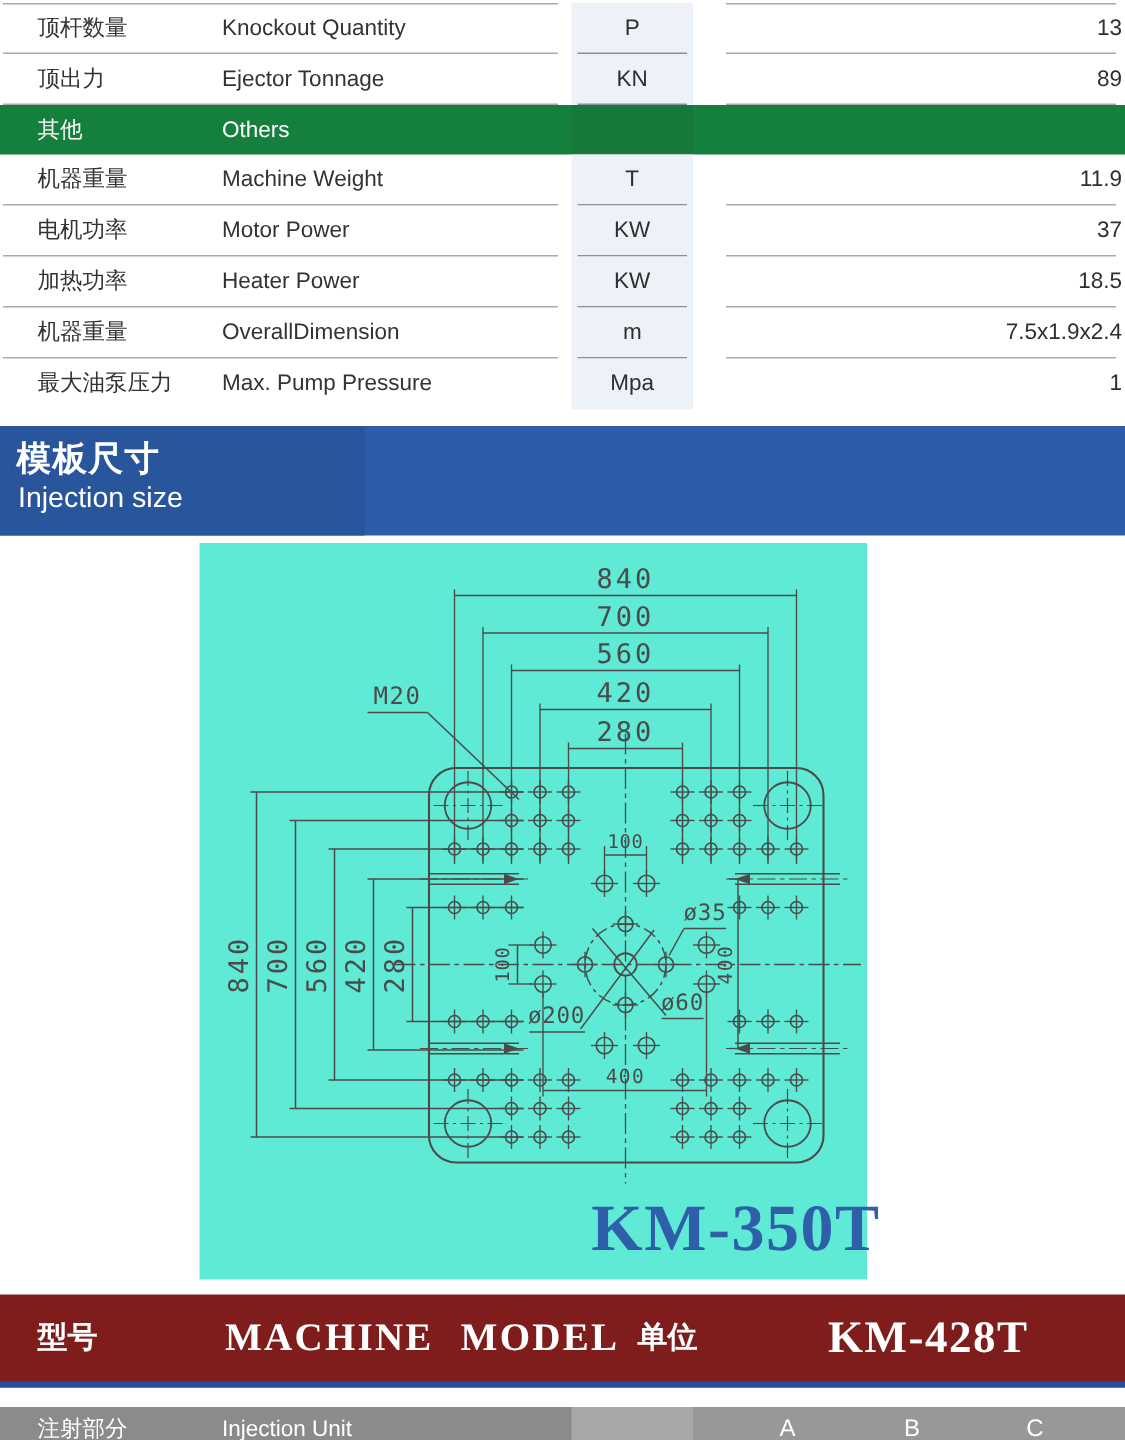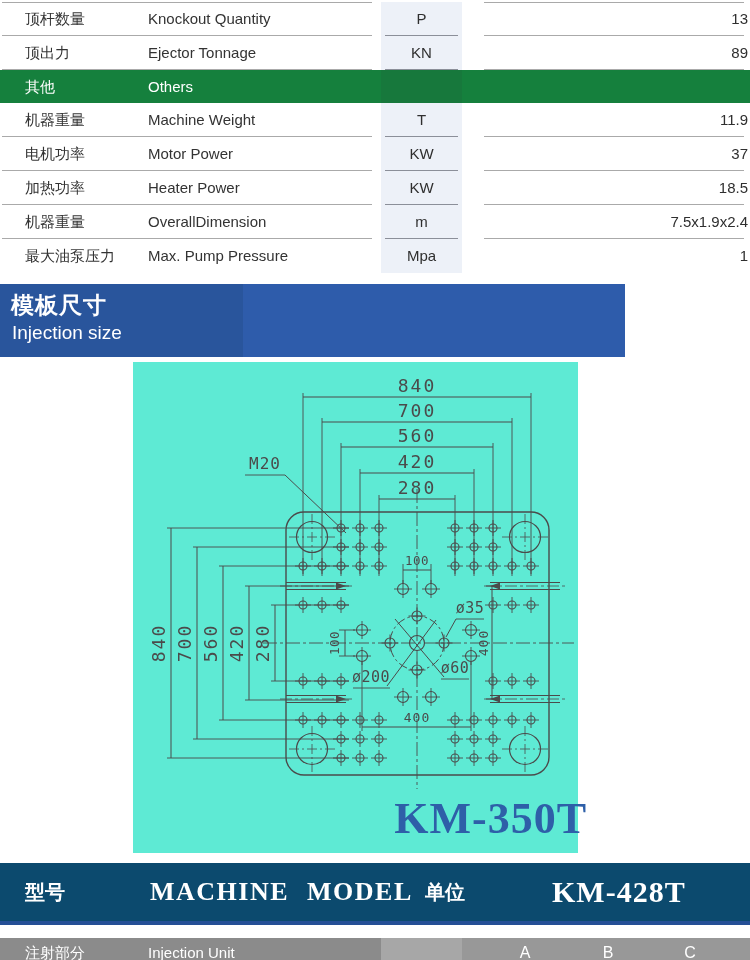--- a/index.html
+++ b/index.html
@@ -18,34 +18,34 @@
   .cn{left:25px}
   .en{left:148px}
   .unit{left:381px;width:81px;height:100%;background:#edf1f8;text-align:center;color:#2f2f2f}
   .unit::after{content:'';position:absolute;left:4px;right:4px;bottom:0;border-bottom:1px solid #8b8f99}
   .srow.last .unit::after{border-bottom:none}
   .val{left:488px;width:260px;text-align:right;color:#2f2f2f}
   .band{position:relative;height:33px;background:#15803d;color:#fff}
   .band .cell{line-height:33px;color:#fff}
   .band .unitshade{position:absolute;left:381px;width:81px;top:0;height:100%;background:rgba(50,50,55,.10)}
   
-  .banner1{position:absolute;left:0;top:284px;width:625px;height:73px;background:#2e5cab;color:#fff}
+  .banner1{position:absolute;left:0;top:284px;width:750px;height:73px;background:#2e5cab;color:#fff}
   .banner1::before{content:'';position:absolute;left:0;top:0;bottom:0;width:243px;background:#29559c}
   .banner1 .t1{position:absolute;left:11px;top:6px;font-size:23px;font-weight:bold;letter-spacing:1px}
   .banner1 .t2{position:absolute;left:12px;top:38px;font-size:19px}
   .banner1 span{position:relative;z-index:1}
   
   .panel{position:absolute;left:133px;top:362px;width:445px;height:491px;background:#5eead4}
   .panel svg{position:absolute;left:0;top:0}
   svg text{font-family:"DejaVu Sans Mono","Liberation Mono",monospace}
   .modeltxt{position:absolute;left:0;right:0;top:431px;text-align:right;
             font-family:"Liberation Serif","DejaVu Serif",serif;font-weight:bold;
             font-size:44px;color:#2e5fa8;letter-spacing:1px;transform:translateX(9px)}
   
-  .banner2{position:absolute;left:0;top:863px;width:750px;height:58px;background:#0c4a6e;
+  .banner2{position:absolute;left:0;top:863px;width:750px;height:58px;background:#7f1d1d;
            border-bottom:4px solid #254f96;color:#fff;
            font-family:"Liberation Serif","DejaVu Serif",serif;font-weight:bold}
   .banner2 .item{position:absolute;top:0;line-height:58px;white-space:nowrap}
   .b-cn{left:25px;font-size:20px}
   .b-model-label{left:150px;font-size:26px;letter-spacing:1.5px;word-spacing:10px}
   .b-unit{left:425px;font-size:20px}
   .b-model{left:552px;font-size:30px;letter-spacing:1px}
   
   .injrow{position:absolute;left:0;top:938px;width:750px;height:30px;background:#8b8b8b;color:#fff}
   .injrow .rblock{position:absolute;left:462px;right:0;top:0;height:100%;background:#989898}

